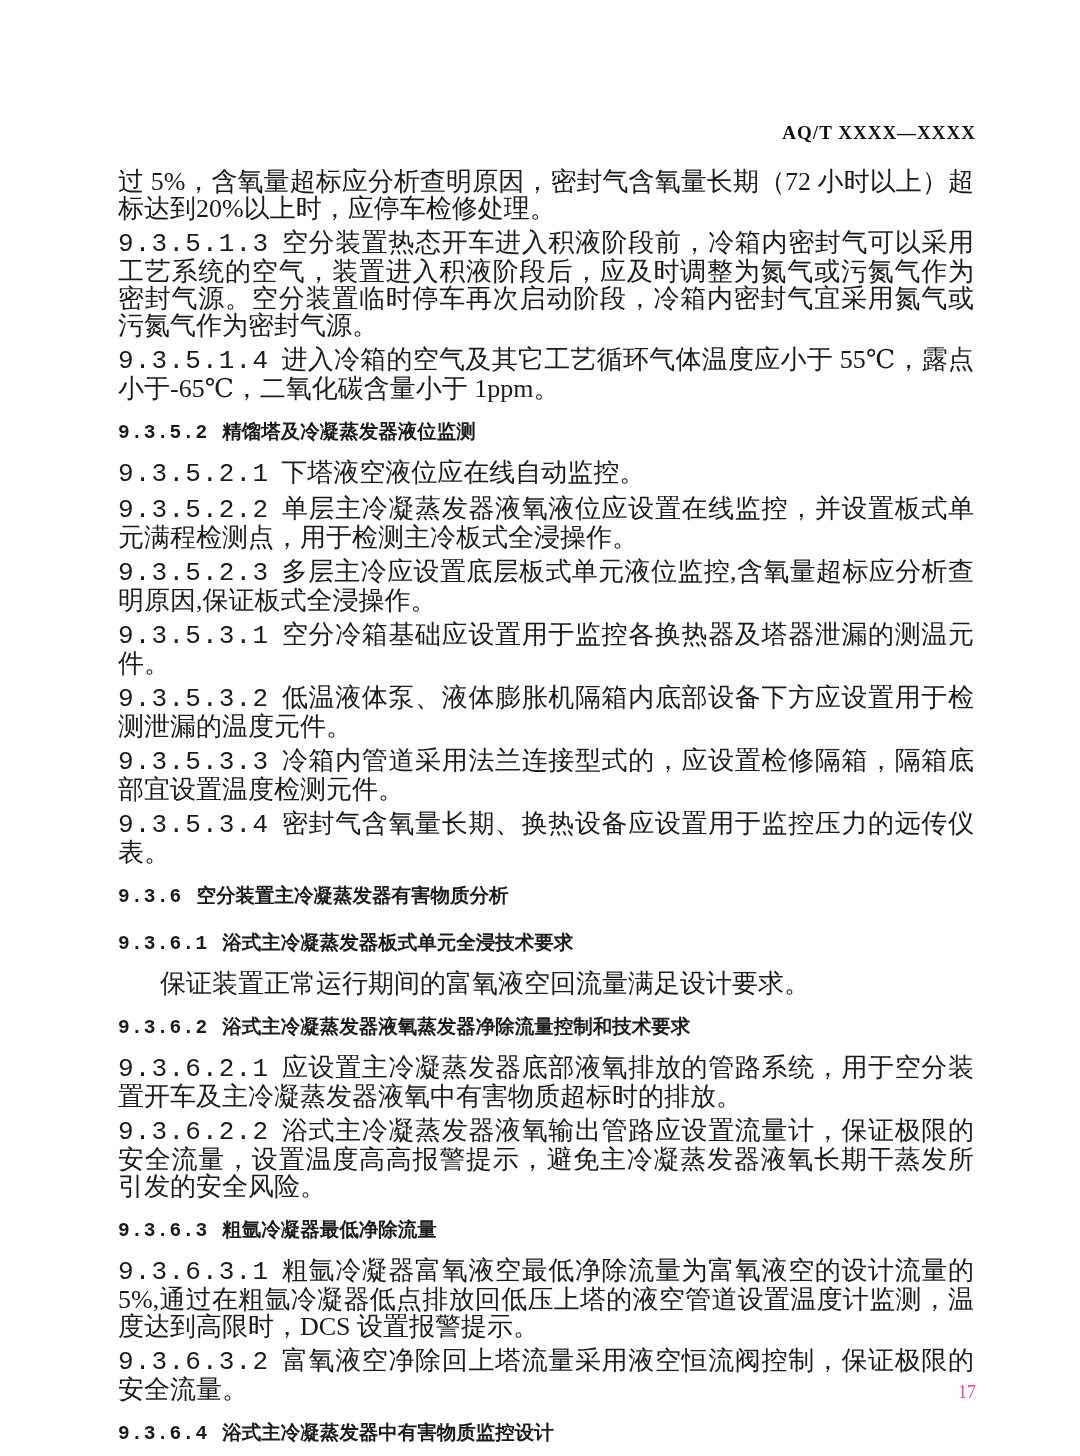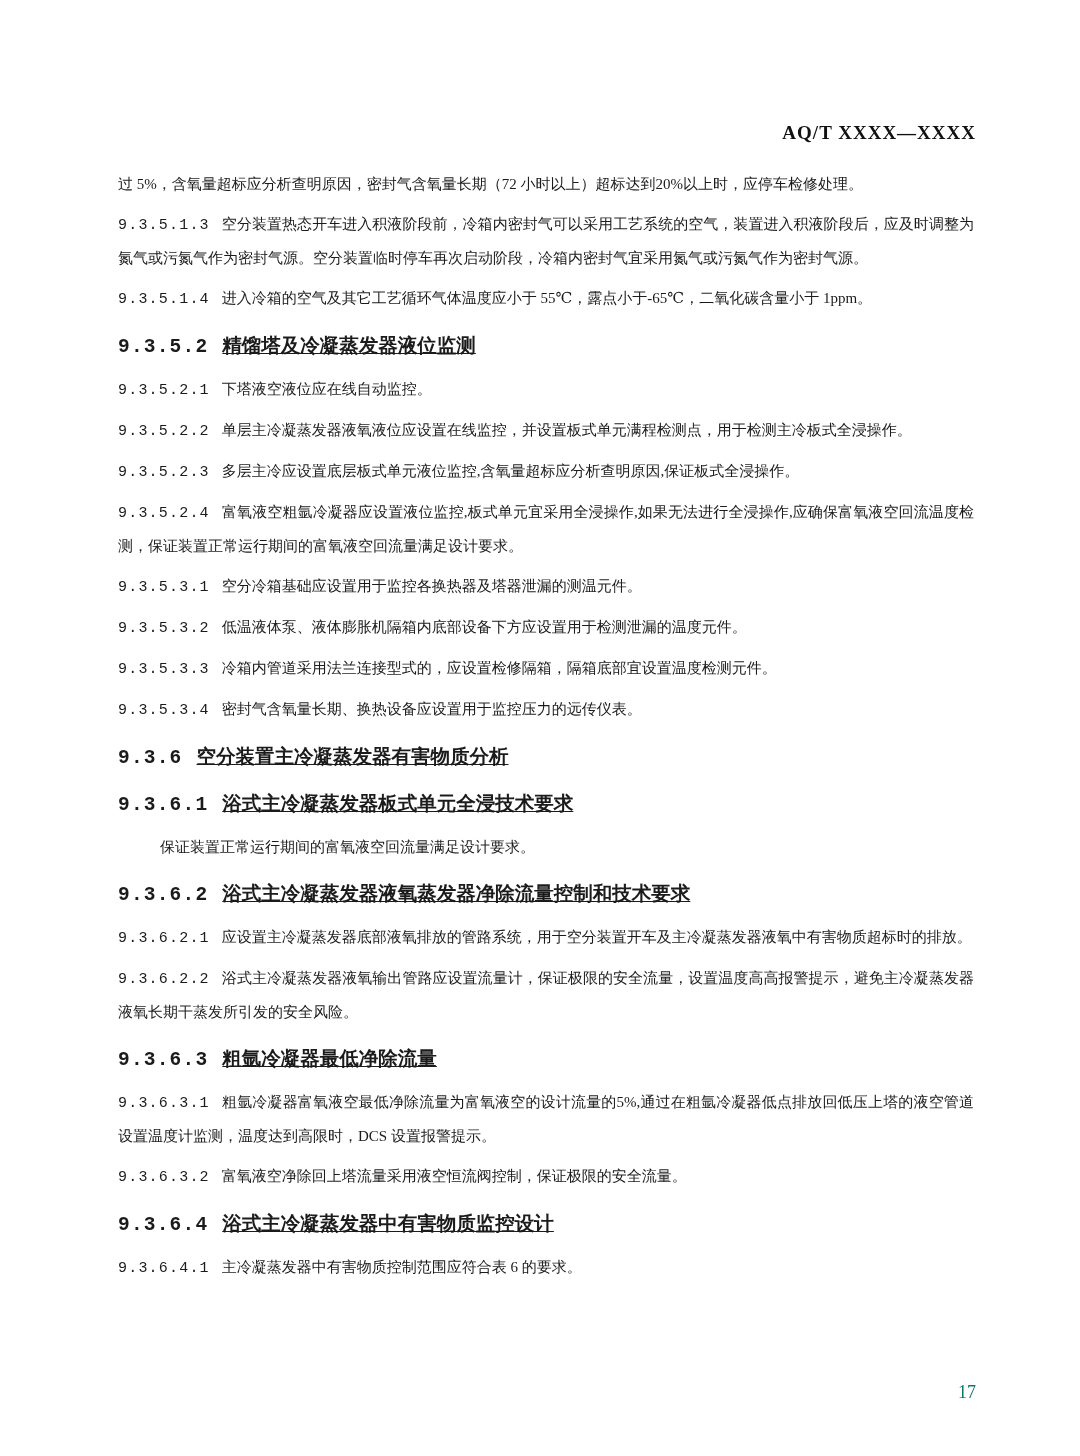--- a/index.html
+++ b/index.html
@@ -34,22 +34,22 @@
     color: #111;
   }
   .content {
     position: absolute;
     left: 118px;
     top: 168px;
     width: 856px;
   }
   p {
     margin: 0 0 0 0;
-    font-size: 15px;
-    line-height: 33px;
+    font-size: 26px;
+    line-height: 27px;
     text-align: justify;
     text-justify: inter-ideograph;
   }
   .para {
     margin-bottom: 7px;
   }
   .num {
     letter-spacing: 1.2px;
     font-family: Liberation Mono, monospace;
   }
@@ -58,32 +58,31 @@
     margin-top: 14px;
     margin-bottom: 10px;
     font-size: 19.5px;
     line-height: 32px;
   }
   .heading .num {
     letter-spacing: 1.2px;
   }
   .heading .htext {
     margin-left: 14px;
-    text-decoration: underline;
   }
   .body-indent {
     text-indent: 42px;
   }
   .pagenum {
     position: absolute;
     right: 104px;
     top: 1382px;
     font-family: "Liberation Serif", serif;
     font-size: 18px;
-    color: #0f766e;
+    color: #ec4899;
   }
   .label {
     display: inline;
   }
   .txt {
     display: inline;
     margin-left: 12px;
   }
 </style>
 </head>
@@ -102,21 +101,20 @@
     <p class="para"><span class="num">9.3.5.1.4</span><span class="txt">进入冷箱的空气及其它工艺循环气体温度应小于 55℃，露点小于-65℃，二氧化碳含量小于 1ppm。</span></p>
 
     <p class="heading"><span class="num">9.3.5.2</span><span class="htext">精馏塔及冷凝蒸发器液位监测</span></p>
 
     <p class="para"><span class="num">9.3.5.2.1</span><span class="txt">下塔液空液位应在线自动监控。</span></p>
 
     <p class="para"><span class="num">9.3.5.2.2</span><span class="txt">单层主冷凝蒸发器液氧液位应设置在线监控，并设置板式单元满程检测点，用于检测主冷板式全浸操作。</span></p>
 
     <p class="para"><span class="num">9.3.5.2.3</span><span class="txt">多层主冷应设置底层板式单元液位监控,含氧量超标应分析查明原因,保证板式全浸操作。</span></p>
 
-    <p class="para"><span class="num">9.3.5.2.4</span><span class="txt">富氧液空粗氩冷凝器应设置液位监控,板式单元宜采用全浸操作,如果无法进行全浸操作,应确保富氧液空回流温度检测，保证装置正常运行期间的富氧液空回流量满足设计要求。</span></p>
 
 
     <p class="para"><span class="num">9.3.5.3.1</span><span class="txt">空分冷箱基础应设置用于监控各换热器及塔器泄漏的测温元件。</span></p>
 
     <p class="para"><span class="num">9.3.5.3.2</span><span class="txt">低温液体泵、液体膨胀机隔箱内底部设备下方应设置用于检测泄漏的温度元件。</span></p>
 
     <p class="para"><span class="num">9.3.5.3.3</span><span class="txt">冷箱内管道采用法兰连接型式的，应设置检修隔箱，隔箱底部宜设置温度检测元件。</span></p>
 
     <p class="para"><span class="num">9.3.5.3.4</span><span class="txt">密封气含氧量长期、换热设备应设置用于监控压力的远传仪表。</span></p>
 

